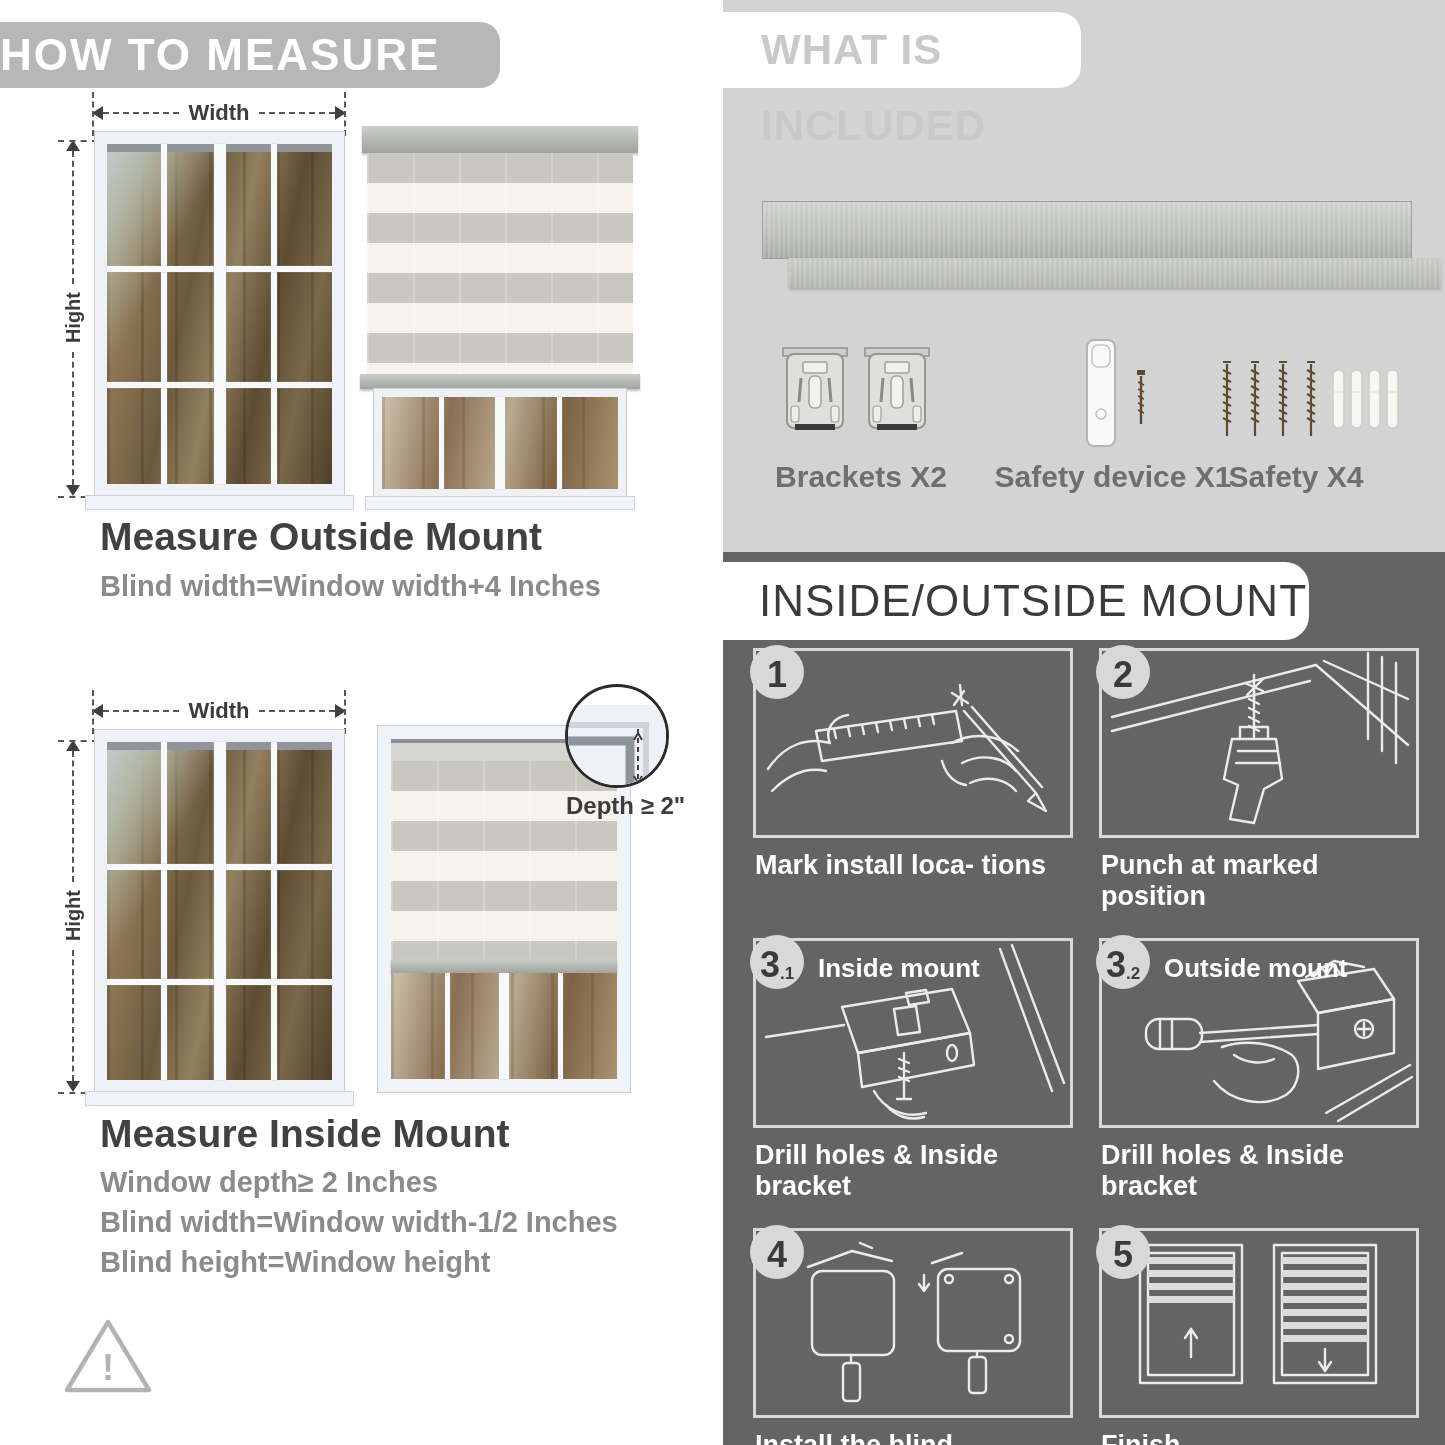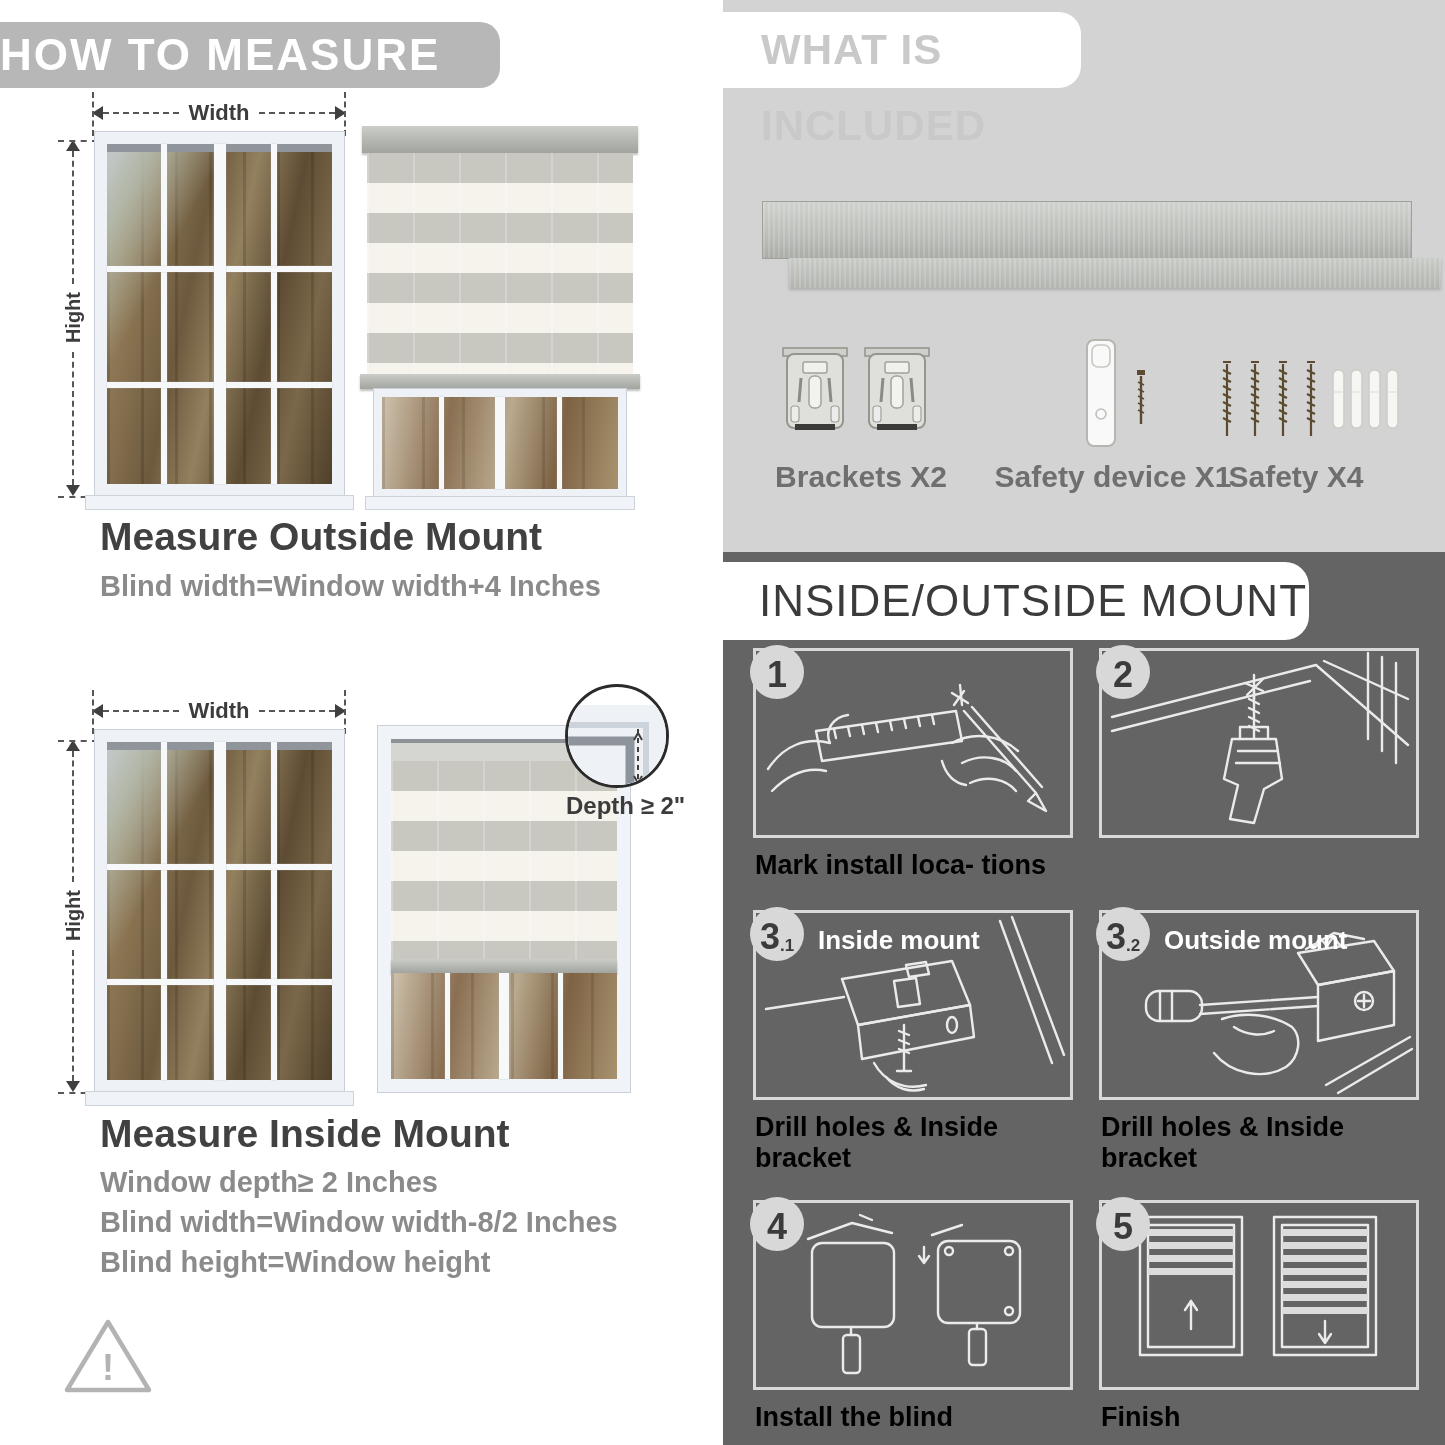--- a/index.html
+++ b/index.html
@@ -91,21 +91,21 @@
                 letter-spacing:1px;line-height:78px;padding-left:36px;}
   .steps{position:absolute;left:30px;top:96px;width:670px;display:grid;
          grid-template-columns:320px 320px;column-gap:26px;}
   .tile{position:relative;width:320px;height:190px;border:3px solid #d9d9d9;}
   .tile svg{position:absolute;inset:0;width:100%;height:100%;}
   .badge{position:absolute;top:-6px;left:-6px;width:54px;height:54px;border-radius:50%;
          background:#d8d8d8;color:#3b3b3b;display:flex;align-items:flex-end;justify-content:center;}
   .badge .num{font-size:36px;font-weight:bold;line-height:48px;}
   .badge .sub{font-size:17px;font-weight:bold;line-height:30px;}
   .tile-title{position:absolute;top:12px;left:62px;font-size:26px;font-weight:bold;color:#fff;}
-  .caption{margin:12px 0 26px 2px;font-size:27px;font-weight:bold;color:#000000;min-height:34px;}
+  .caption{margin:12px 0 26px 2px;font-size:27px;font-weight:bold;color:#ffffff;min-height:34px;}
   .ink{stroke:#ebebeb;stroke-width:2.4;fill:none;stroke-linecap:round;stroke-linejoin:round;}
 </style>
 </head>
 <body>
 
 <div class="canvas">
 
   <section class="left">
 
     <div class="banner-left">
@@ -204,21 +204,21 @@
         <path d="M-4 38 L78 38 L78 108" stroke="#ccd3da" stroke-width="6" fill="none"></path>
         <path d="M-4 54 L62 54 L62 108" stroke="#8d949b" stroke-width="9" fill="none"></path>
         <path d="M70 42 L70 100" stroke="#3f3f3f" stroke-width="2" stroke-dasharray="5 4" fill="none"></path>
         <path d="M70 46 l-4 7 M70 46 l4 7 M70 96 l-4 -7 M70 96 l4 -7" stroke="#3f3f3f" stroke-width="2" fill="none"></path>
       </svg>
     </div>
     <div class="depth-lbl" style="left:566px;top:792px;">Depth ≥ 2"</div>
 
     <div class="h-measure" style="top:1112px;">Measure Inside Mount</div>
     <div class="m-line" style="top:1166px;">Window depth≥ 2 Inches</div>
-    <div class="m-line" style="top:1206px;">Blind width=Window width-8/2 Inches</div>
+    <div class="m-line" style="top:1206px;">Blind width=Window width-1/2 Inches</div>
     <div class="m-line" style="top:1246px;">Blind height=Window height</div>
 
     <svg style="position:absolute;left:62px;top:1316px;" width="92" height="82" viewBox="0 0 92 82">
       <path d="M46 6 L87 74 L5 74 Z" fill="none" stroke="#b3b3b3" stroke-width="4.5" stroke-linejoin="round"></path>
       <text x="46" y="64" text-anchor="middle" font-size="36" font-weight="bold" fill="#b3b3b3">!</text>
     </svg>
   </section>
 
   <section class="right-top">
     <div class="banner-included">
@@ -327,20 +327,21 @@
               <path d="M130 88 L174 88 L180 128 L162 138 L152 172 L128 168 L136 134 L122 128 Z"></path>
               <path d="M138 88 L138 76 L166 76 L166 88 M136 100 L176 100 M134 112 L178 112"></path>
             </g>
           </svg>
           <div class="badge">
             <span class="num">2</span>
               <span class="sub"></span>
           </div>
           <div class="tile-title"></div>
         </div>
+        <div class="caption">Punch at  marked position</div>
       </div>
 
       <div class="step">
         <div class="tile">
           <svg viewBox="0 0 314 184">
             <g class="ink">
               <path d="M10 96 L88 84 M244 8 L296 150 M256 4 L308 142"></path>
               <path d="M86 66 L196 48 L214 92 L102 112 Z"></path>
               <path d="M102 112 L214 92 L218 124 L106 146 Z"></path>
               <path d="M138 68 l22 -3 l4 26 l-22 3 Z"></path>

